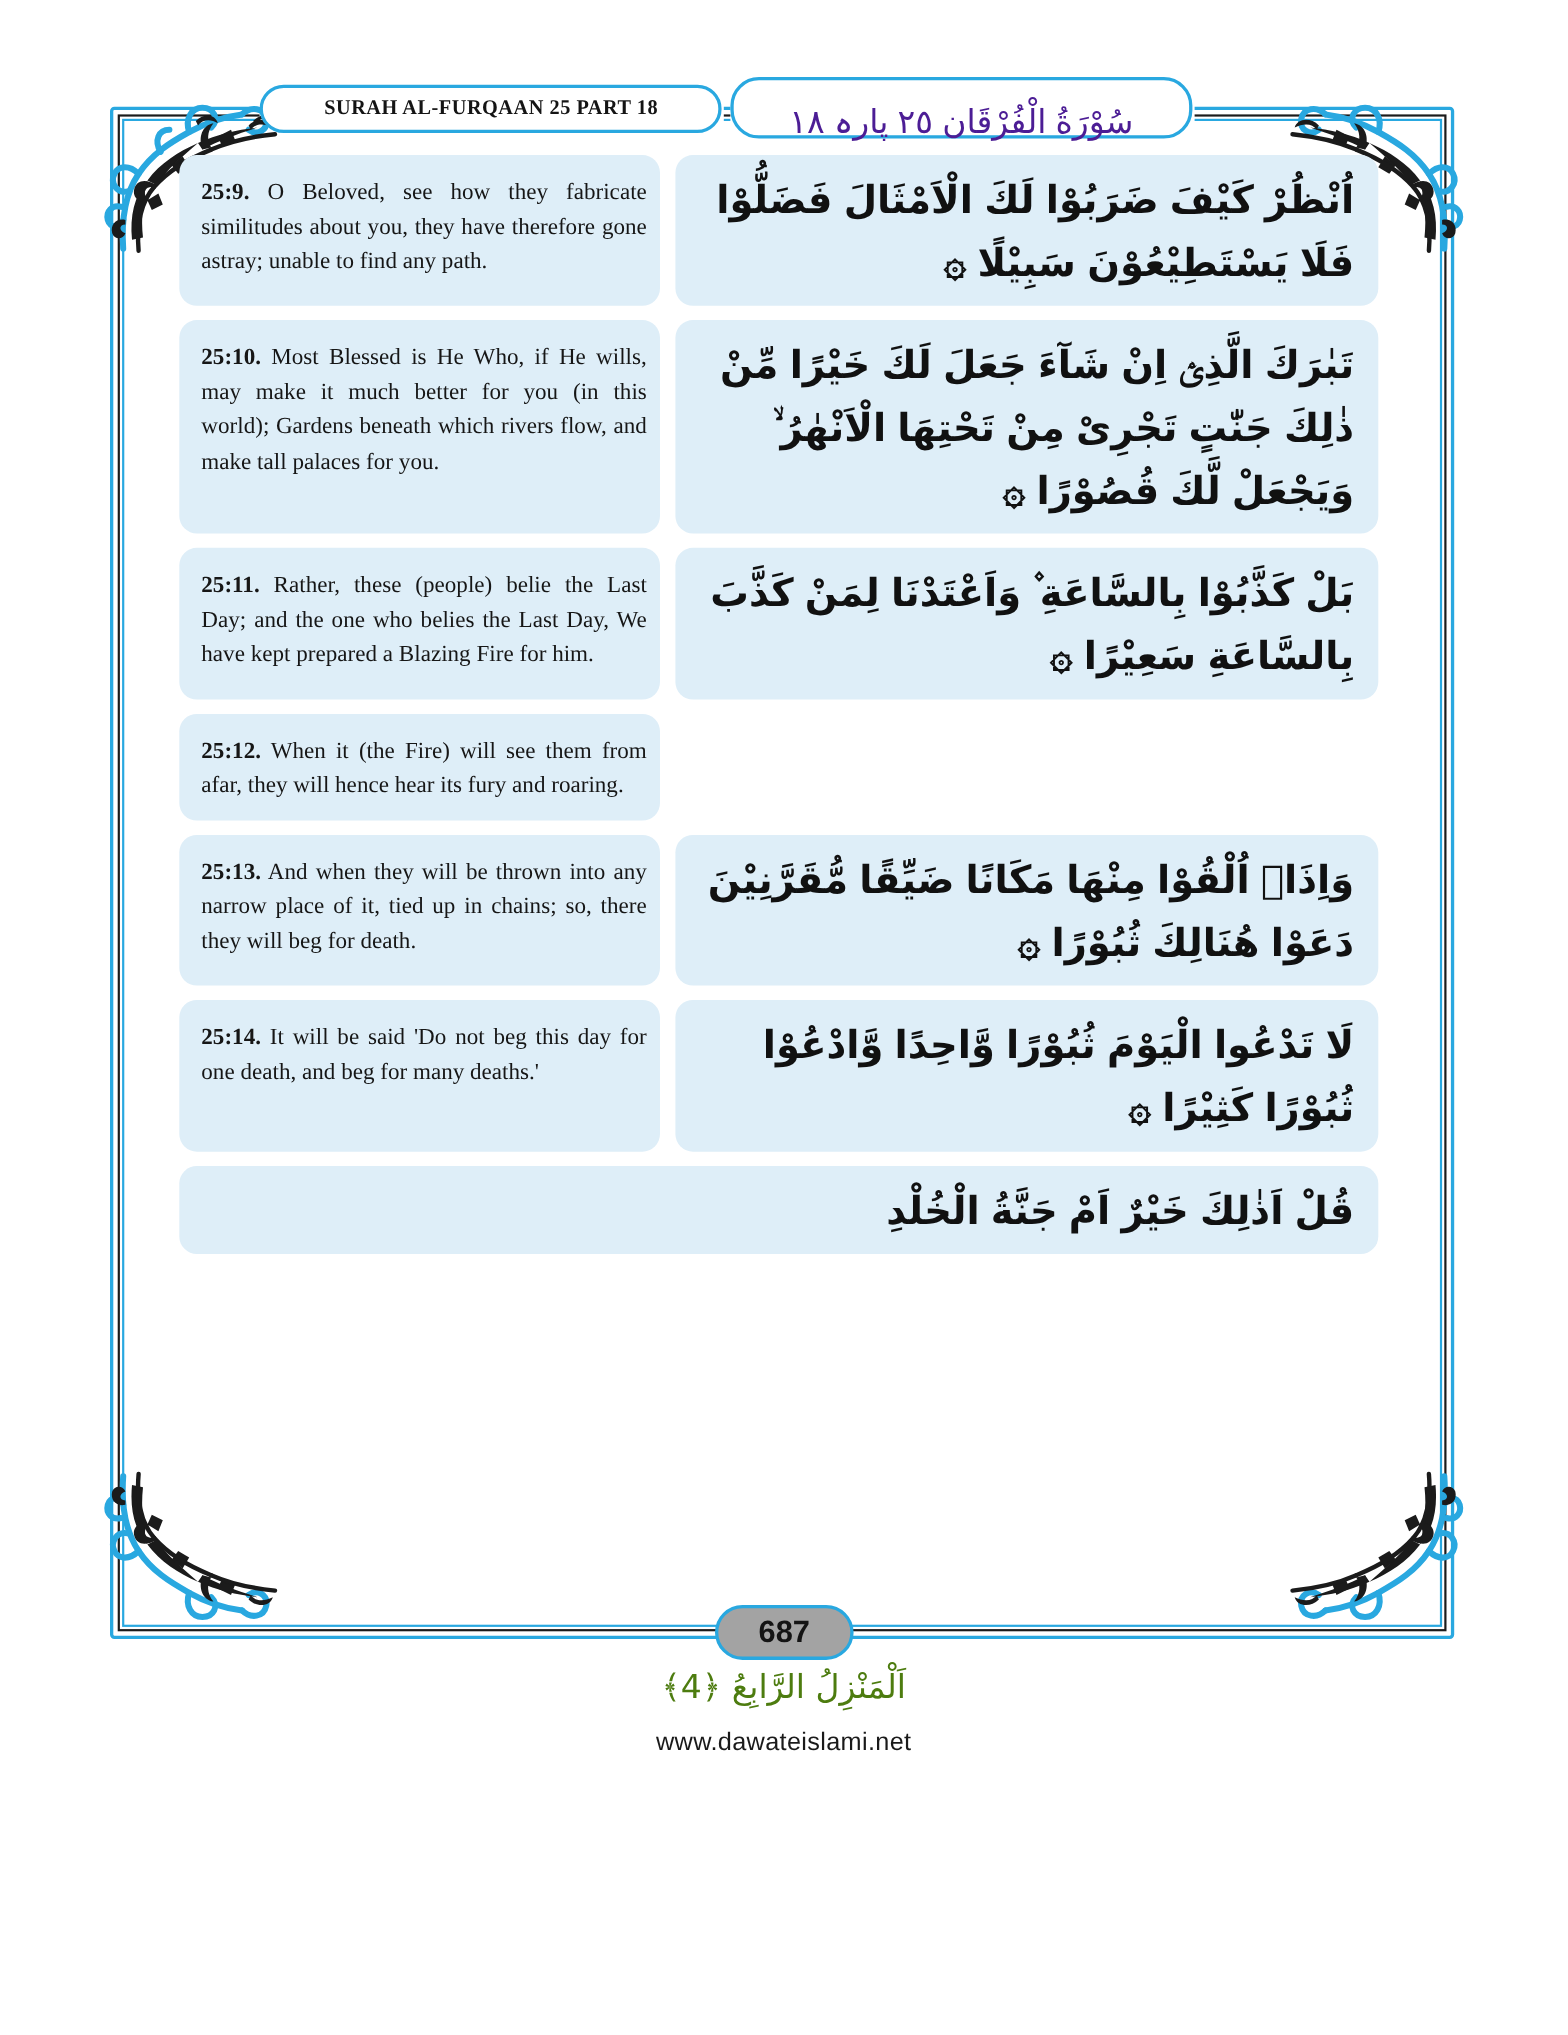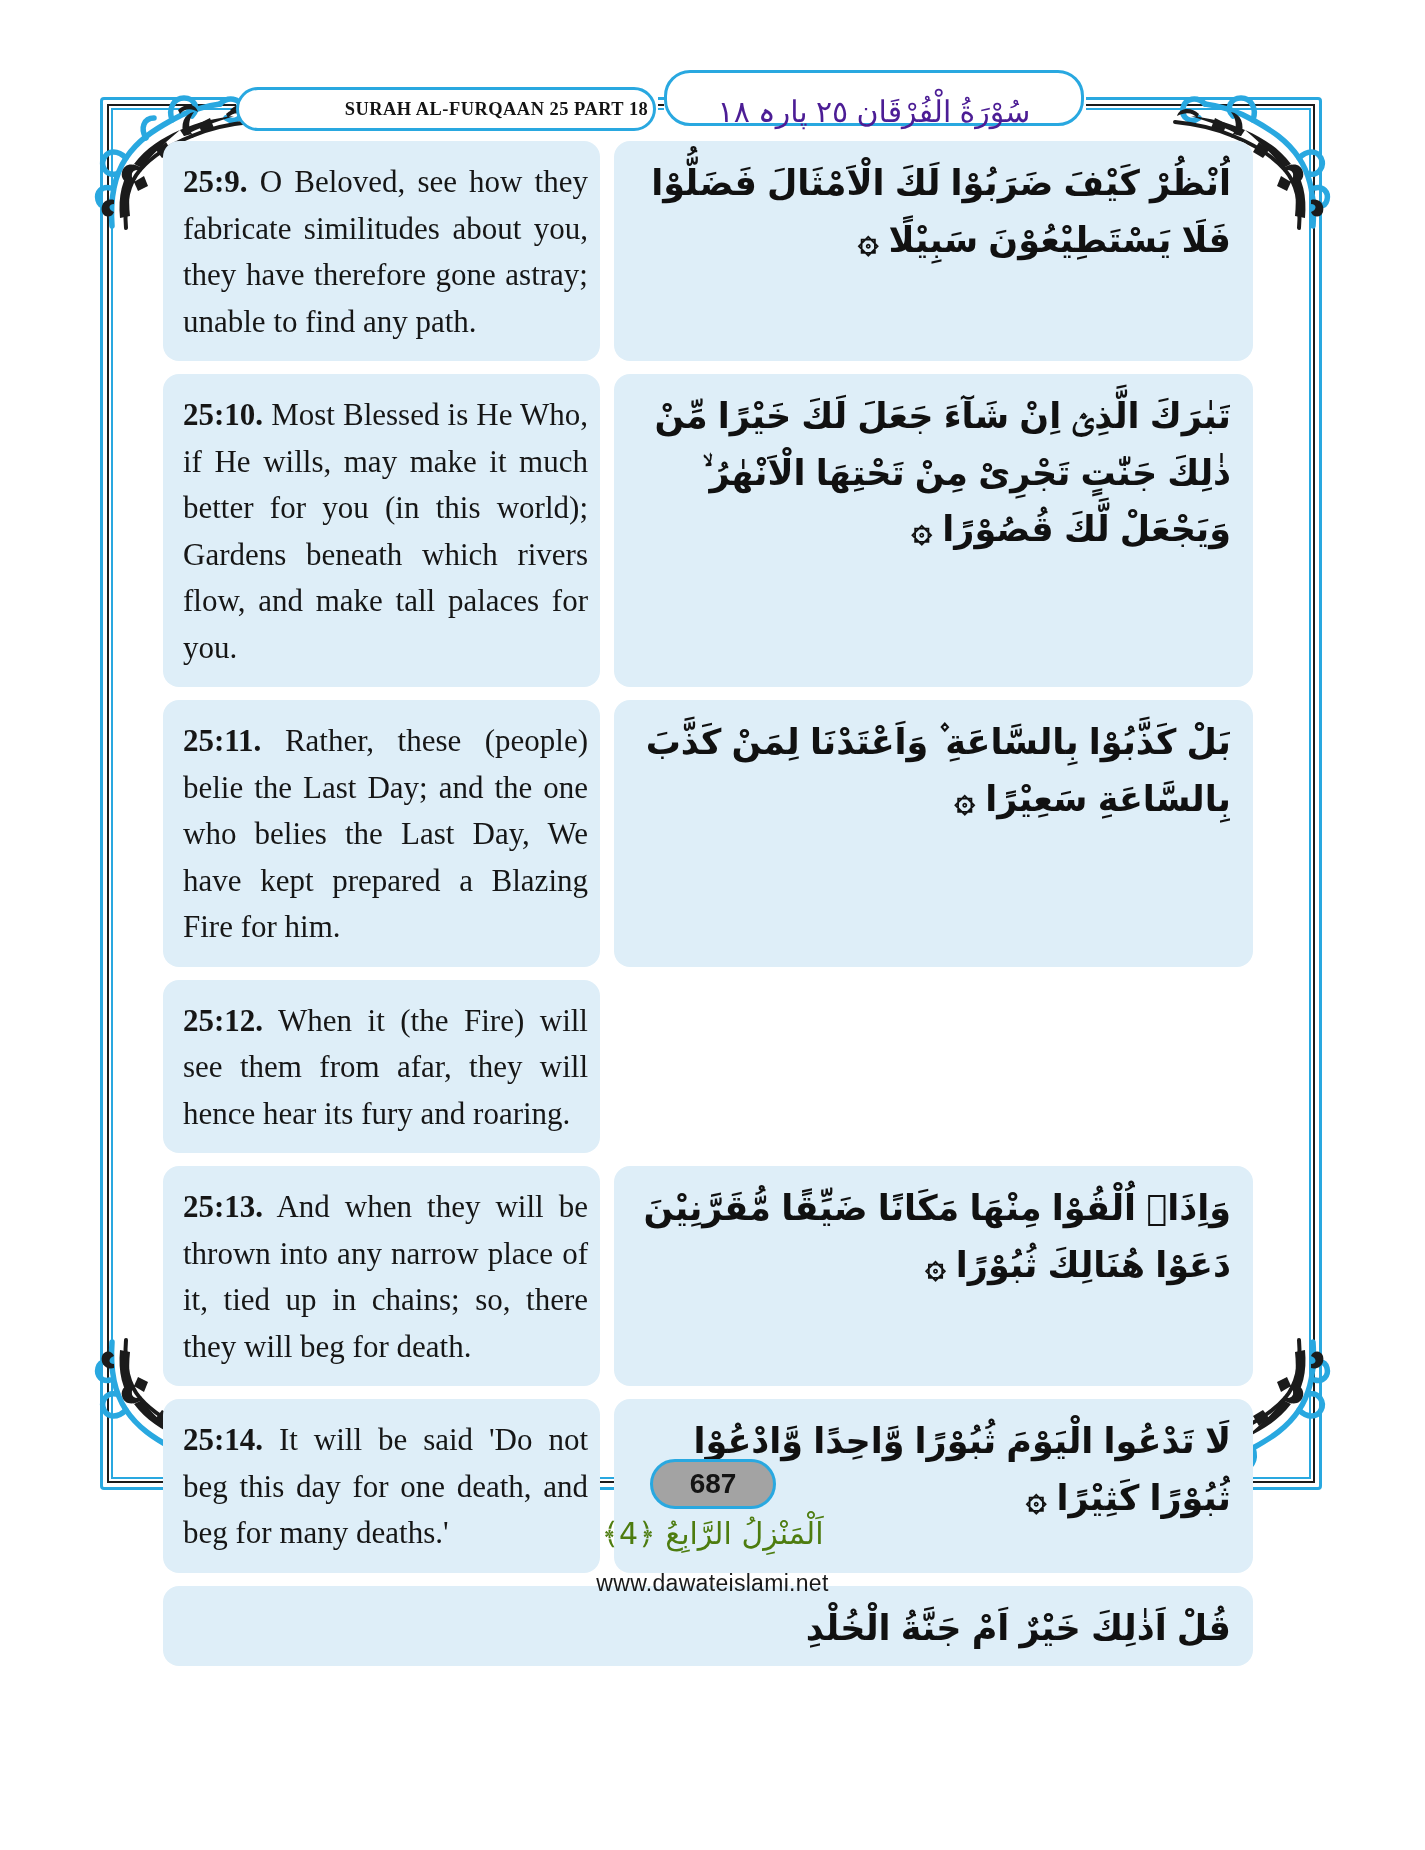--- a/index.html
+++ b/index.html
@@ -83,23 +83,22 @@
     border: 3px solid #29A8E0;
     border-radius: 22px;
     box-sizing: border-box;
     display: flex;
     align-items: center;
     justify-content: center;
     height: 44px;
   }
   #hdr-left {
     left: 236px;
-    top: 87px;
+    top: 77px;
     width: 420px;
-    justify-content: flex-end;
   }
   #hdr-left .hdr-text {
     font-family: "Liberation Serif", "DejaVu Serif", serif;
     font-weight: bold;
     font-size: 19px;
     letter-spacing: 0.5px;
     color: #141414;
     white-space: nowrap;
     transform: scaleX(0.97);
   }
@@ -157,21 +156,21 @@
     padding: 18px 12px 16px 20px;
   }
   .cell-ar {
     width: 437px;
     flex: 1;
     padding: 14px 22px 10px 14px;
     direction: rtl;
   }
   .en-text {
     font-family: "Liberation Serif", "DejaVu Serif", serif;
-    font-size: 31px;
+    font-size: 21px;
     line-height: 1.50;
     color: #161616;
     text-align: justify;
     text-justify: inter-word;
     hyphens: none;
   }
   .en-text .vnum {
     font-weight: bold;
   }
   .ar-text {

